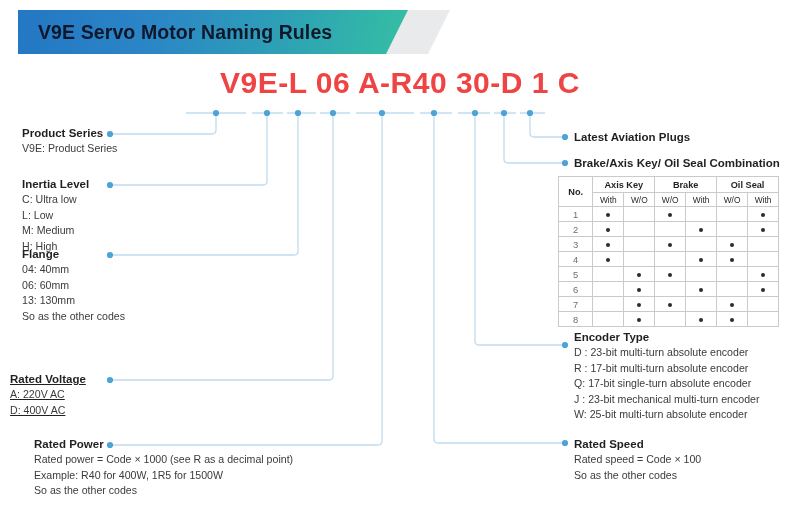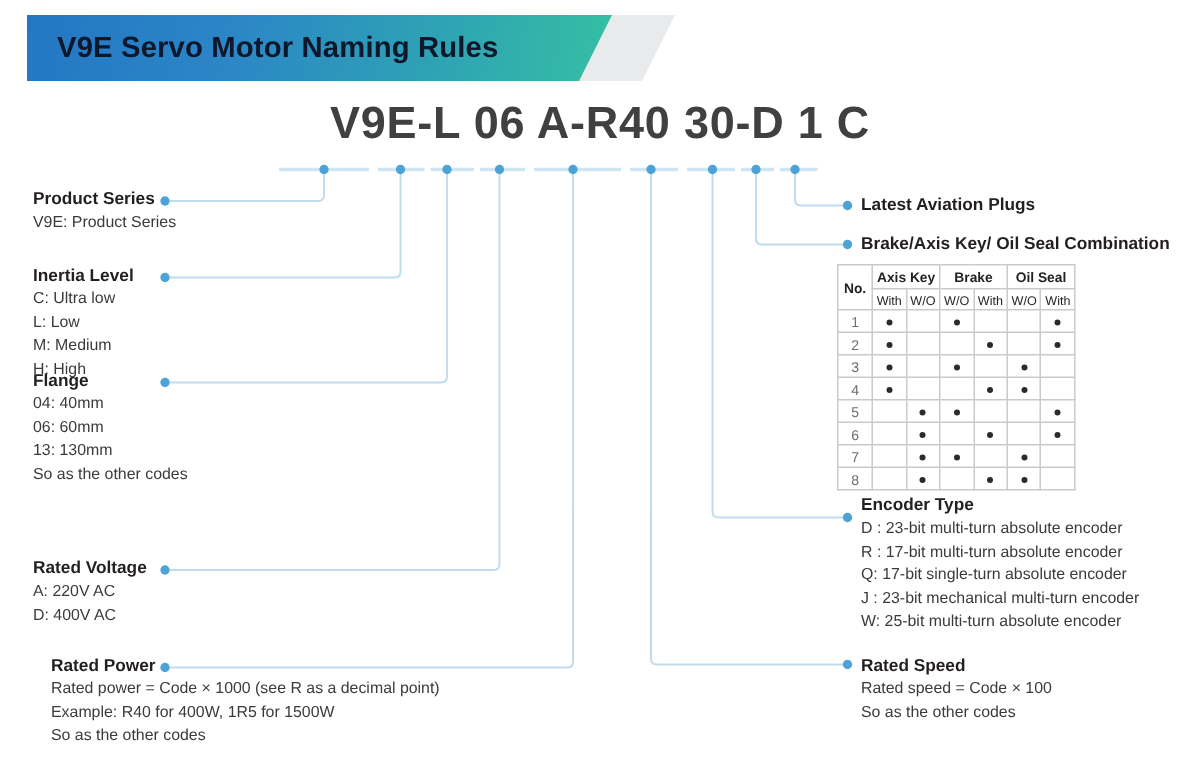--- a/index.html
+++ b/index.html
@@ -29,41 +29,41 @@
     position: absolute; left: 38px; top: 0; height: 44px;
     display: flex; align-items: center;
     font-size: 19.5px; font-weight: bold; color: #0f172a;
     letter-spacing: 0.1px; white-space: nowrap;
   }
 
   
   #model-code {
     position: absolute; left: 0; top: 66px; width: 800px;
     text-align: center;
-    font-size: 30px; font-weight: bold; color: #404040;
+    font-size: 30px; font-weight: bold; color: #ef4444;
     letter-spacing: 0.5px; white-space: nowrap;
   }
 
   
   #leader-lines { position: absolute; left: 0; top: 0; width: 800px; height: 509px; pointer-events: none; }
 
   
   .block { position: absolute; }
   .block .title {
     font-size: 11.5px; font-weight: bold; color: #231f20;
     white-space: nowrap; line-height: 15px;
   }
   .block .line {
     font-size: 10.6px; color: #3b3b3d; white-space: nowrap; line-height: 15.5px;
   }
   .block.right .title, .block.right .line { padding-left: 0; }
 
   
   #combination-table {
-    position: absolute; left: 558px; top: 176px; width: 159px;
+    position: absolute; left: 558px; top: 176px; width: 221px;
     border-collapse: collapse;
     font-size: 8.6px; color: #3b3b3d;
   }
   #combination-table th, #combination-table td {
     border: 1px solid #c9cacc;
     text-align: center;
     padding: 0;
     height: 15px;
     font-weight: normal;
   }
@@ -145,21 +145,21 @@
 </div>
 
 <div class="block left" style="left:22px; top:247px;">
   <div class="title">Flange</div>
   <div class="line">04: 40mm</div>
   <div class="line">06: 60mm</div>
   <div class="line">13: 130mm</div>
   <div class="line">So as the other codes</div>
 </div>
 
-<div class="block left" style="left:22px; top:372px;">
+<div class="block left" style="left:10px; top:372px;text-decoration:underline;">
   <div class="title">Rated Voltage</div>
   <div class="line">A: 220V AC</div>
   <div class="line">D: 400V AC</div>
 </div>
 
 <div class="block left" style="left:22px; top:437px;margin-left:12px;">
   <div class="title">Rated Power</div>
   <div class="line">Rated power = Code × 1000 (see R as a decimal point)</div>
   <div class="line">Example: R40 for 400W, 1R5 for 1500W</div>
   <div class="line">So as the other codes</div>

